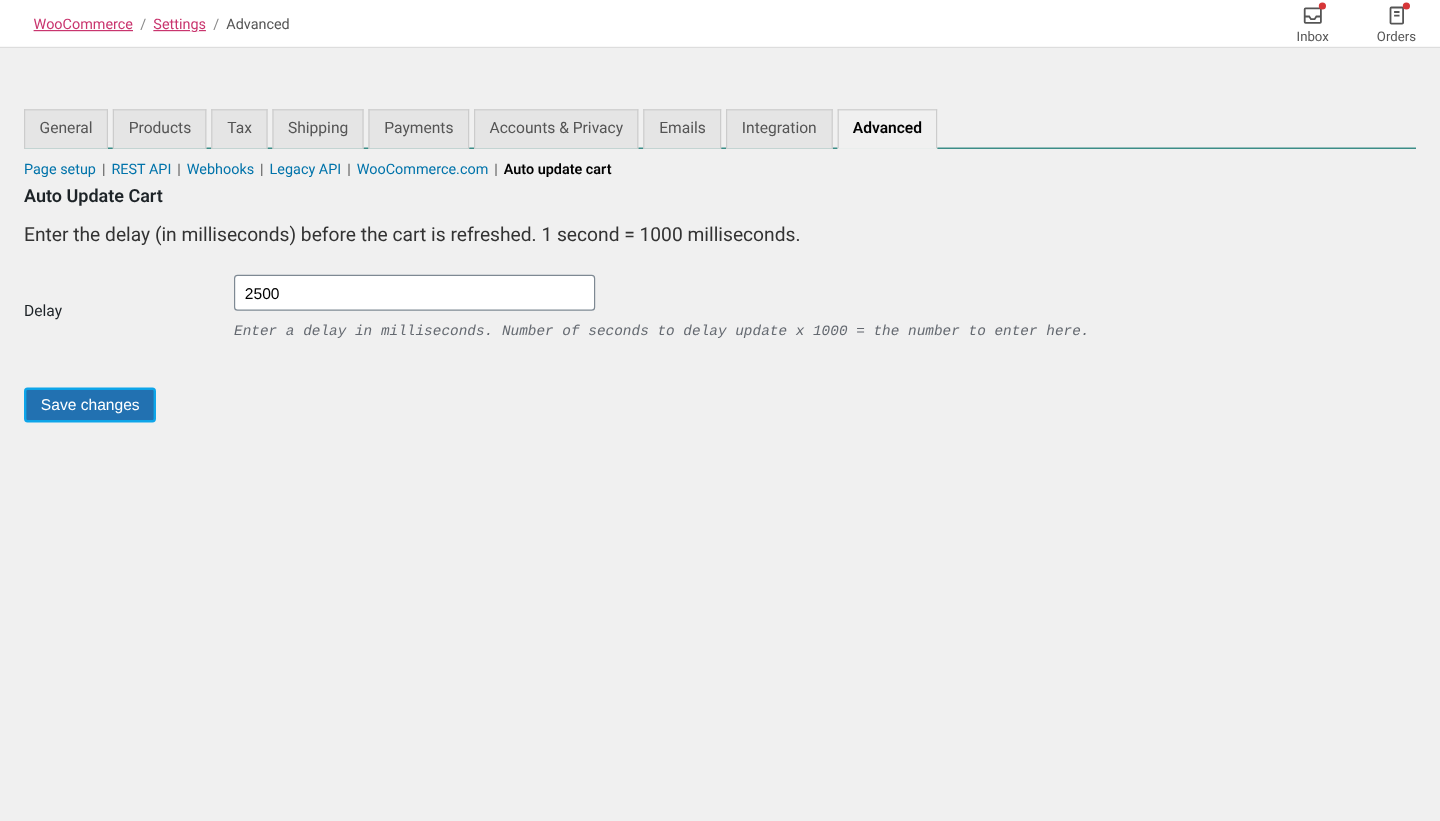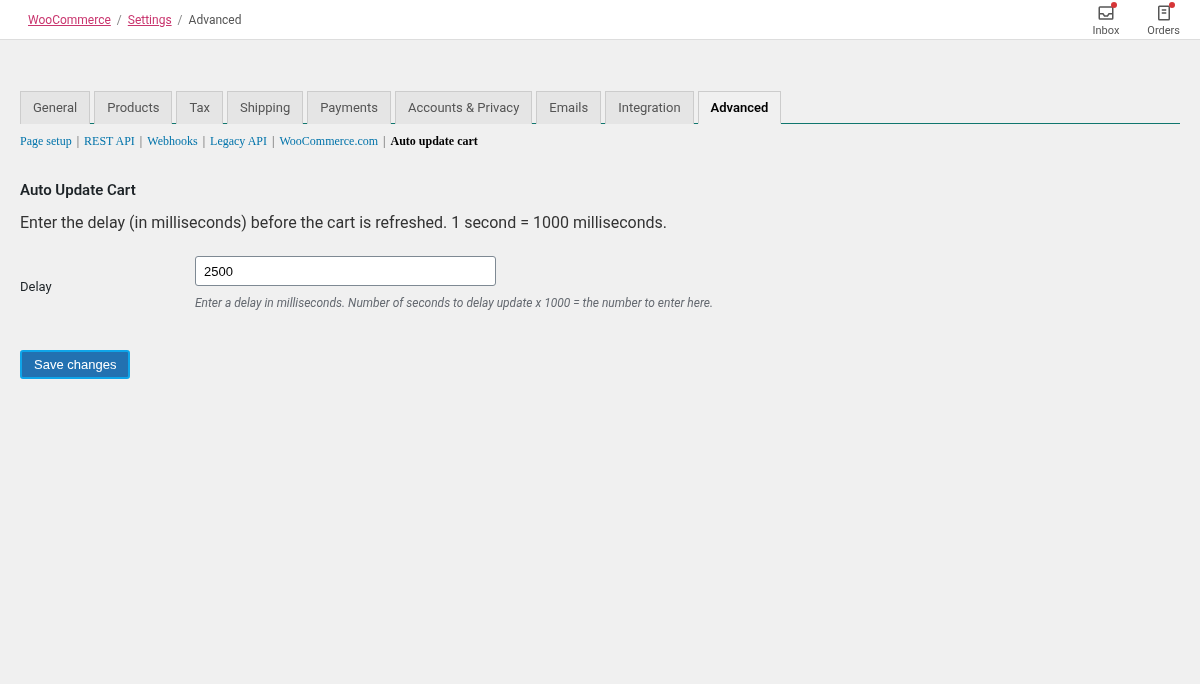--- a/index.html
+++ b/index.html
@@ -36,21 +36,21 @@
       text-decoration: underline;
     }
     .breadcrumbs .sep {
       color: #888;
     }
     .breadcrumbs .current {
       color: #555;
     }
     .top-actions {
       display: flex;
-      gap: 28px;
+      gap: 40px;
       align-items: center;
       padding-top: 2px;
     }
     .top-action {
       display: flex;
       flex-direction: column;
       align-items: center;
       cursor: pointer;
       font-size: 11px;
       color: #555;
@@ -93,23 +93,22 @@
     }
     .tab.active {
       background: #f0f0f0;
       border-bottom: 1px solid #f0f0f0;
       color: #000;
       font-weight: 600;
     }
     .subsubsub {
       font-size: 12px;
       color: #0073aa;
-      margin-bottom: 32px;
+      margin-bottom: 6px;
       padding-left: 0;
-      font-family: Liberation Serif, serif;
     }
     .subsubsub a {
       color: #0073aa;
       text-decoration: none;
     }
     .subsubsub .sep {
       color: #555;
       margin: 0 2px;
     }
     .subsubsub .current {
@@ -148,20 +147,21 @@
       border: 1px solid #7e8993;
       border-radius: 3px;
       font-size: 13px;
       background: #fff;
     }
     .field-help {
       font-size: 12px;
       font-style: italic;
       color: #646970;
       margin-top: 10px;
+      font-family: Liberation Mono, monospace;
     }
     .save-button {
       background: #2271b1;
       color: #fff;
       border: 2px solid #0ea5e9;
       border-radius: 3px;
       padding: 5px 12px;
       font-size: 13px;
       cursor: pointer;
       margin-top: 20px;

